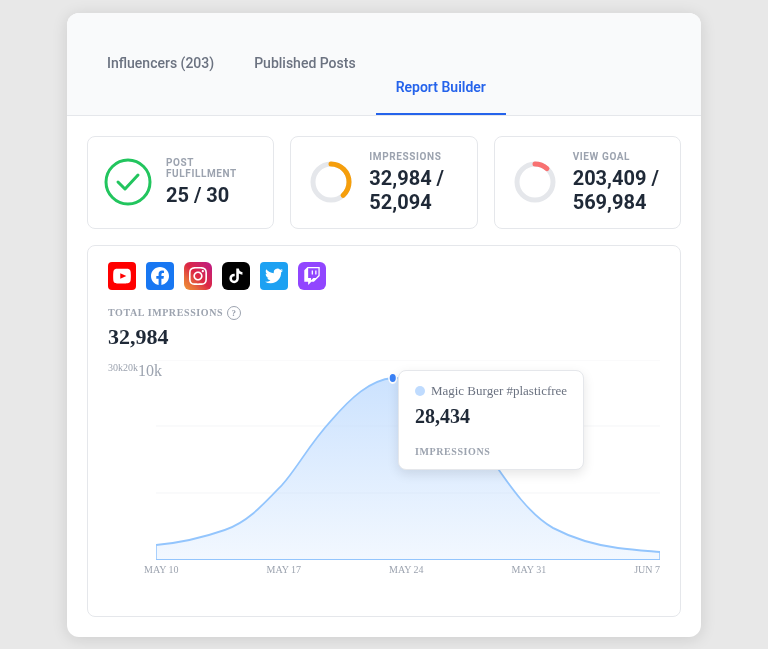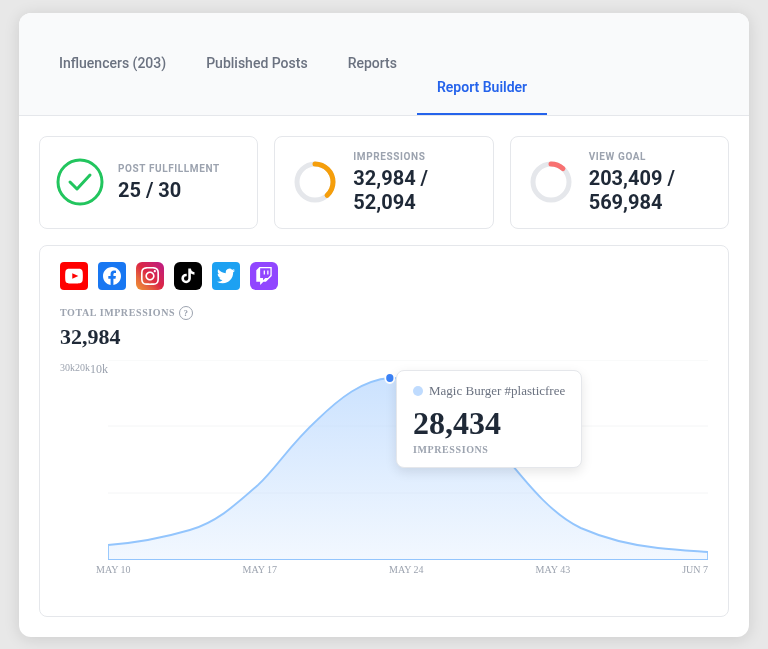--- a/index.html
+++ b/index.html
@@ -9,21 +9,21 @@
       display: flex;
       justify-content: center;
       align-items: center;
       min-height: 100vh;
       padding: 10px;
     }
     .card {
       background: #fff;
       border-radius: 12px;
       box-shadow: 0 2px 16px rgba(0,0,0,0.12);
-      width: 730px;
+      width: 634px;
       overflow: hidden;
     }
     
     .tabs {
       display: flex;
       align-items: center;
       border-bottom: 1px solid #e5e7eb;
       padding: 0 20px;
       background: #f9fafb;
     }
@@ -146,41 +146,40 @@
       margin-bottom: 6px;
     }
     .tooltip-dot {
       width: 10px;
       height: 10px;
       border-radius: 50%;
       background: #bfdbfe;
       flex-shrink: 0;
     }
     .tooltip-value {
-      font-size: 32px;
+      font-size: 20px;
       font-weight: 700;
       color: #1f2937;
-      margin-bottom: 2px;
+      margin-bottom: 18px;
     }
     .tooltip-sublabel {
       font-size: 10px;
       font-weight: 700;
       color: #9ca3af;
       letter-spacing: 0.06em;
     }
   </style>
 </head>
 <body>
 
 <div class="card">
 
   <div class="tabs">
     <div class="tab">Influencers (203)</div>
     <div class="tab">Published Posts</div>
-    <div class="tab">Reports</div>
     <div class="tab active">Report Builder</div>
   </div>
 
   <div class="kpi-row">
 
     <div class="kpi-card">
       <div class="kpi-icon">
         <svg viewBox="0 0 48 48" xmlns="http://www.w3.org/2000/svg">
           <circle cx="24" cy="24" r="22" stroke="#22c55e" stroke-width="3" fill="none"></circle>
           <polyline points="14,24 21,31 34,17" stroke="#22c55e" stroke-width="3" fill="none" stroke-linecap="round" stroke-linejoin="round"></polyline>
@@ -266,21 +265,21 @@
         <span style="width:14px;height:14px;border:1.5px solid #9ca3af;border-radius:50%;display:inline-flex;align-items:center;justify-content:center;font-size:9px;color:#9ca3af;cursor:pointer;">?</span>
       </div>
       <div class="chart-total">32,984</div>
     </div>
 
     <div class="chart-container">
 
       <div style="position:absolute;left:0;top:0;height:200px;display:flex;flex-direction:row;justify-content:space-between;padding:2px 0;">
         <span style="font-size:10px;color:#9ca3af;">30k</span>
         <span style="font-size:10px;color:#9ca3af;">20k</span>
-        <span style="font-size:12px;color:#9ca3af;">10k</span>
+        <span style="font-size:16px;color:#9ca3af;">10k</span>
         <span style="font-size:10px;color:#9ca3af;"></span>
       </div>
 
       <div style="position:absolute;left:48px;right:0;top:0;height:200px;">
         <svg width="100%" height="200" viewBox="0 0 660 200" preserveAspectRatio="none">
 
           <line x1="0" y1="0" x2="660" y2="0" stroke="#f3f4f6" stroke-width="1"></line>
           <line x1="0" y1="66" x2="660" y2="66" stroke="#f3f4f6" stroke-width="1"></line>
           <line x1="0" y1="133" x2="660" y2="133" stroke="#f3f4f6" stroke-width="1"></line>
           <line x1="0" y1="200" x2="660" y2="200" stroke="#f3f4f6" stroke-width="1"></line>
@@ -304,18 +303,18 @@
           </div>
           <div class="tooltip-value">28,434</div>
           <div class="tooltip-sublabel">IMPRESSIONS</div>
         </div>
       </div>
 
       <div style="position:absolute;left:36px;right:0;top:204px;display:flex;justify-content:space-between;">
         <span style="font-size:10px;color:#9ca3af;text-align:center;">MAY 10</span>
         <span style="font-size:10px;color:#9ca3af;">MAY 17</span>
         <span style="font-size:10px;color:#9ca3af;">MAY 24</span>
-        <span style="font-size:10px;color:#9ca3af;">MAY 43</span>
+        <span style="font-size:10px;color:#9ca3af;">MAY 31</span>
         <span style="font-size:10px;color:#9ca3af;">JUN 7</span>
       </div>
     </div>
   </div>
 </div>
 
 </body></html>

